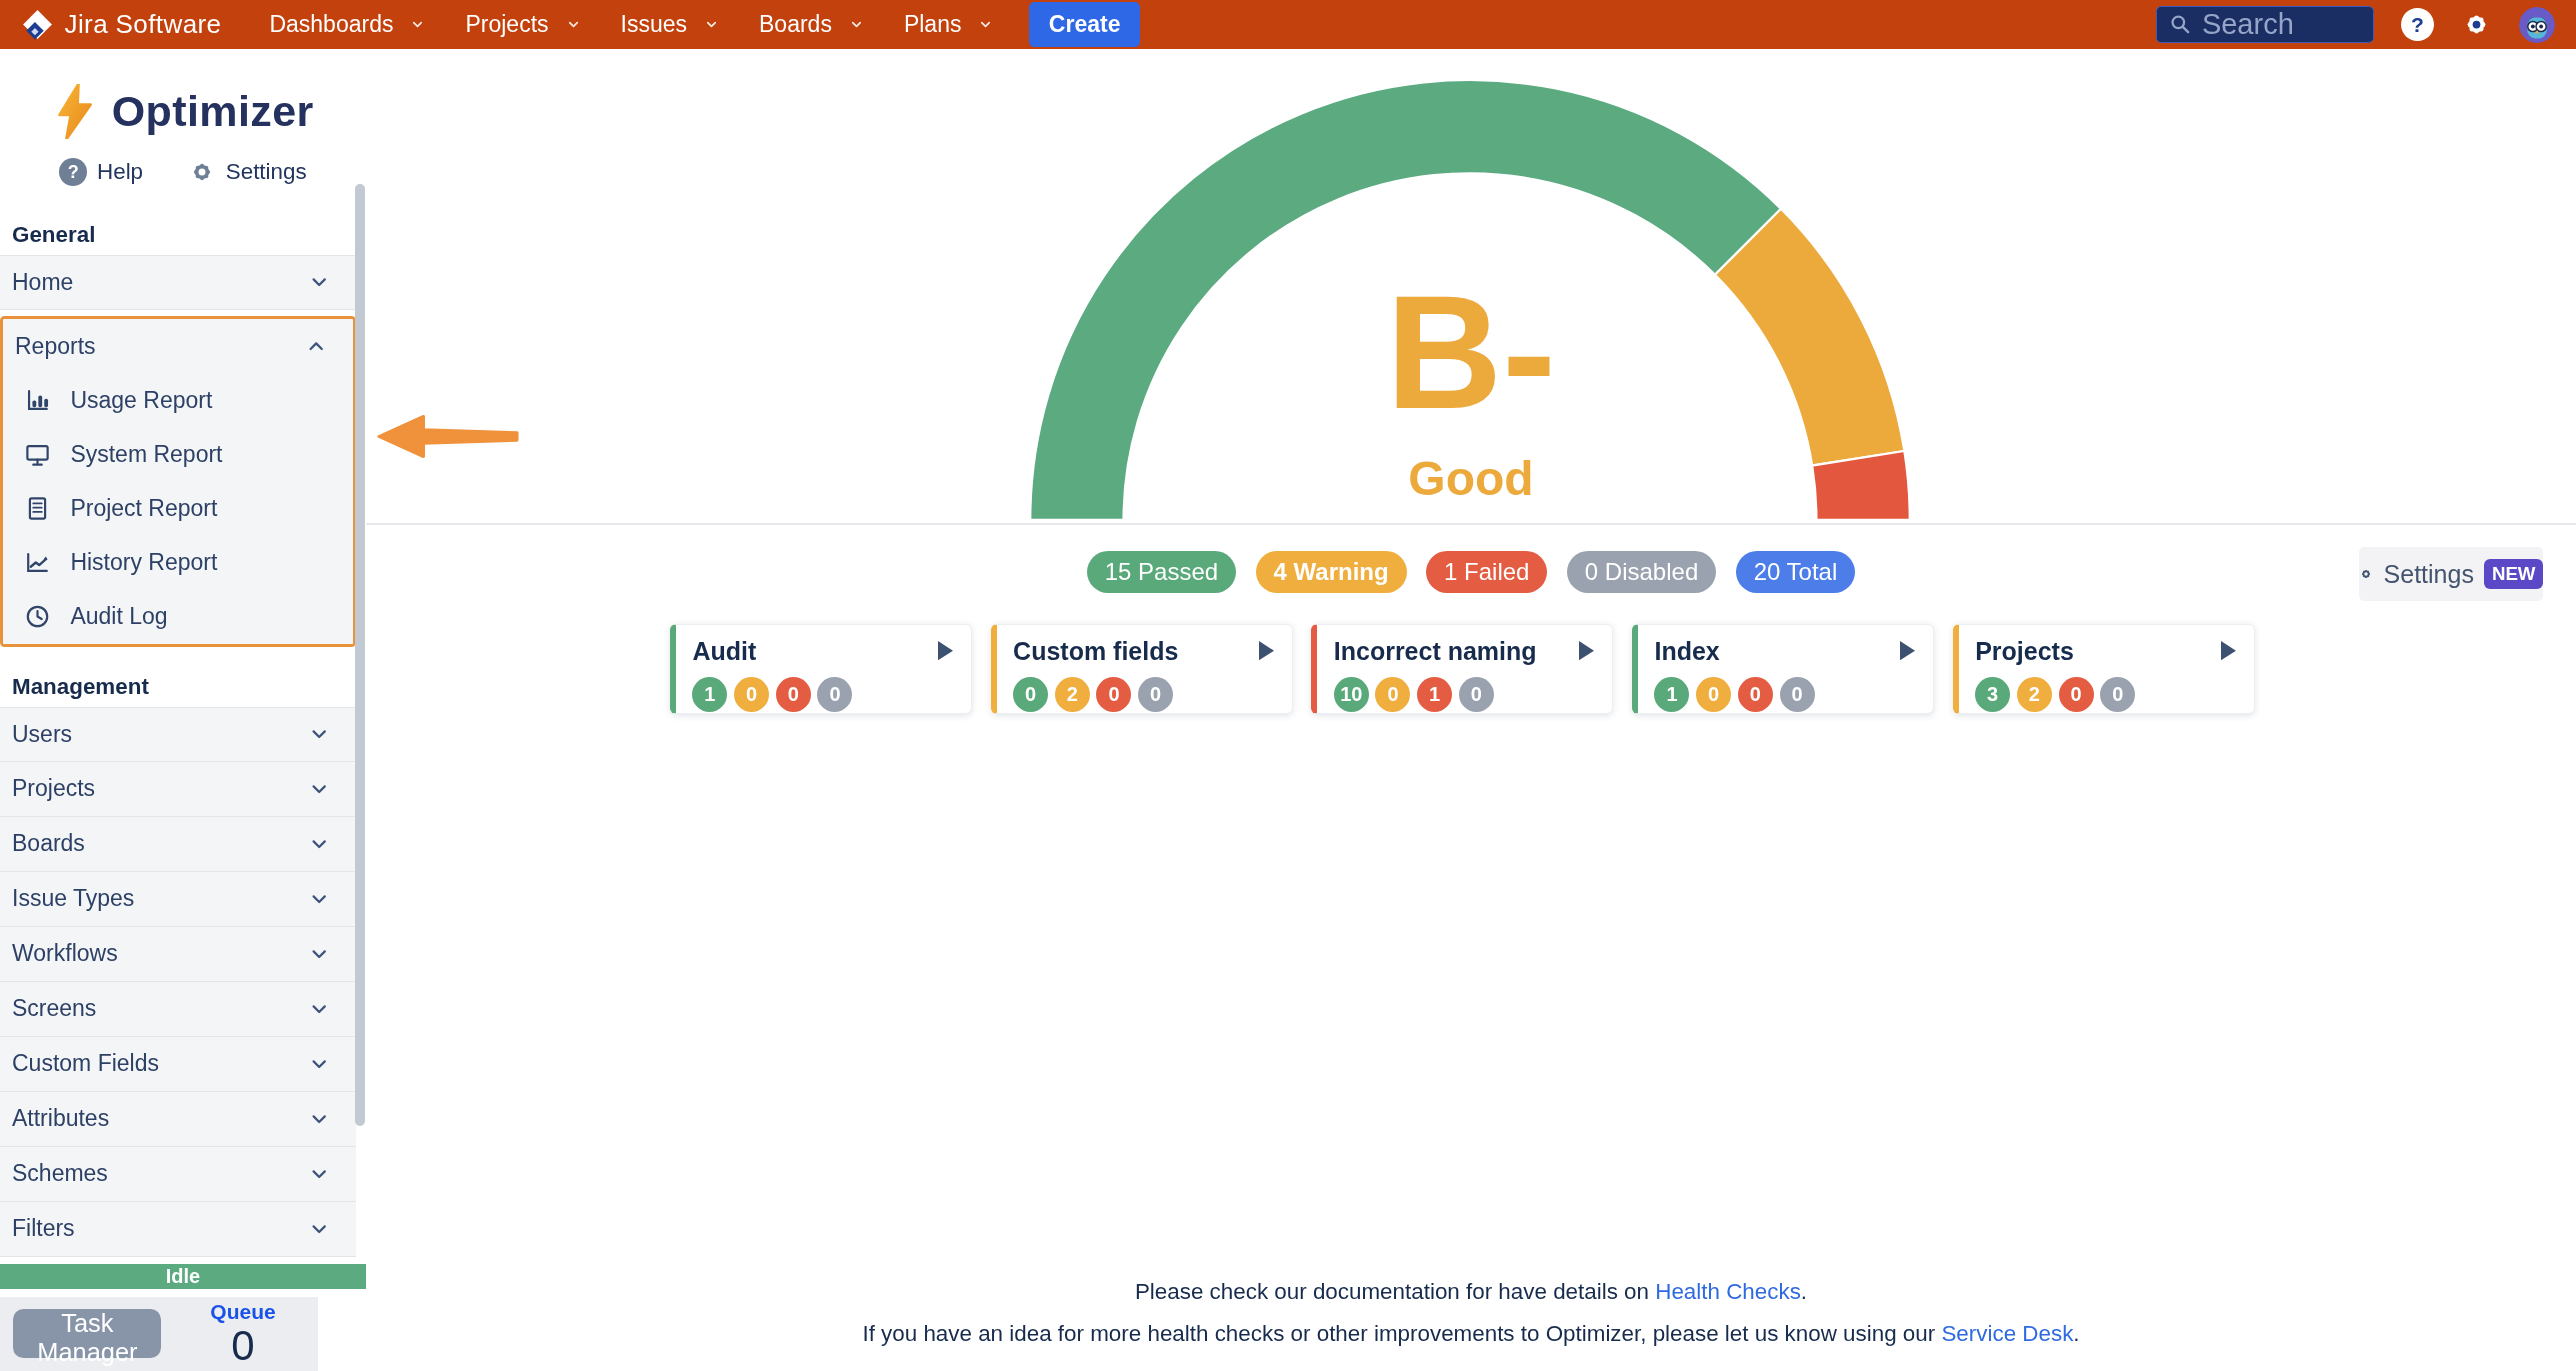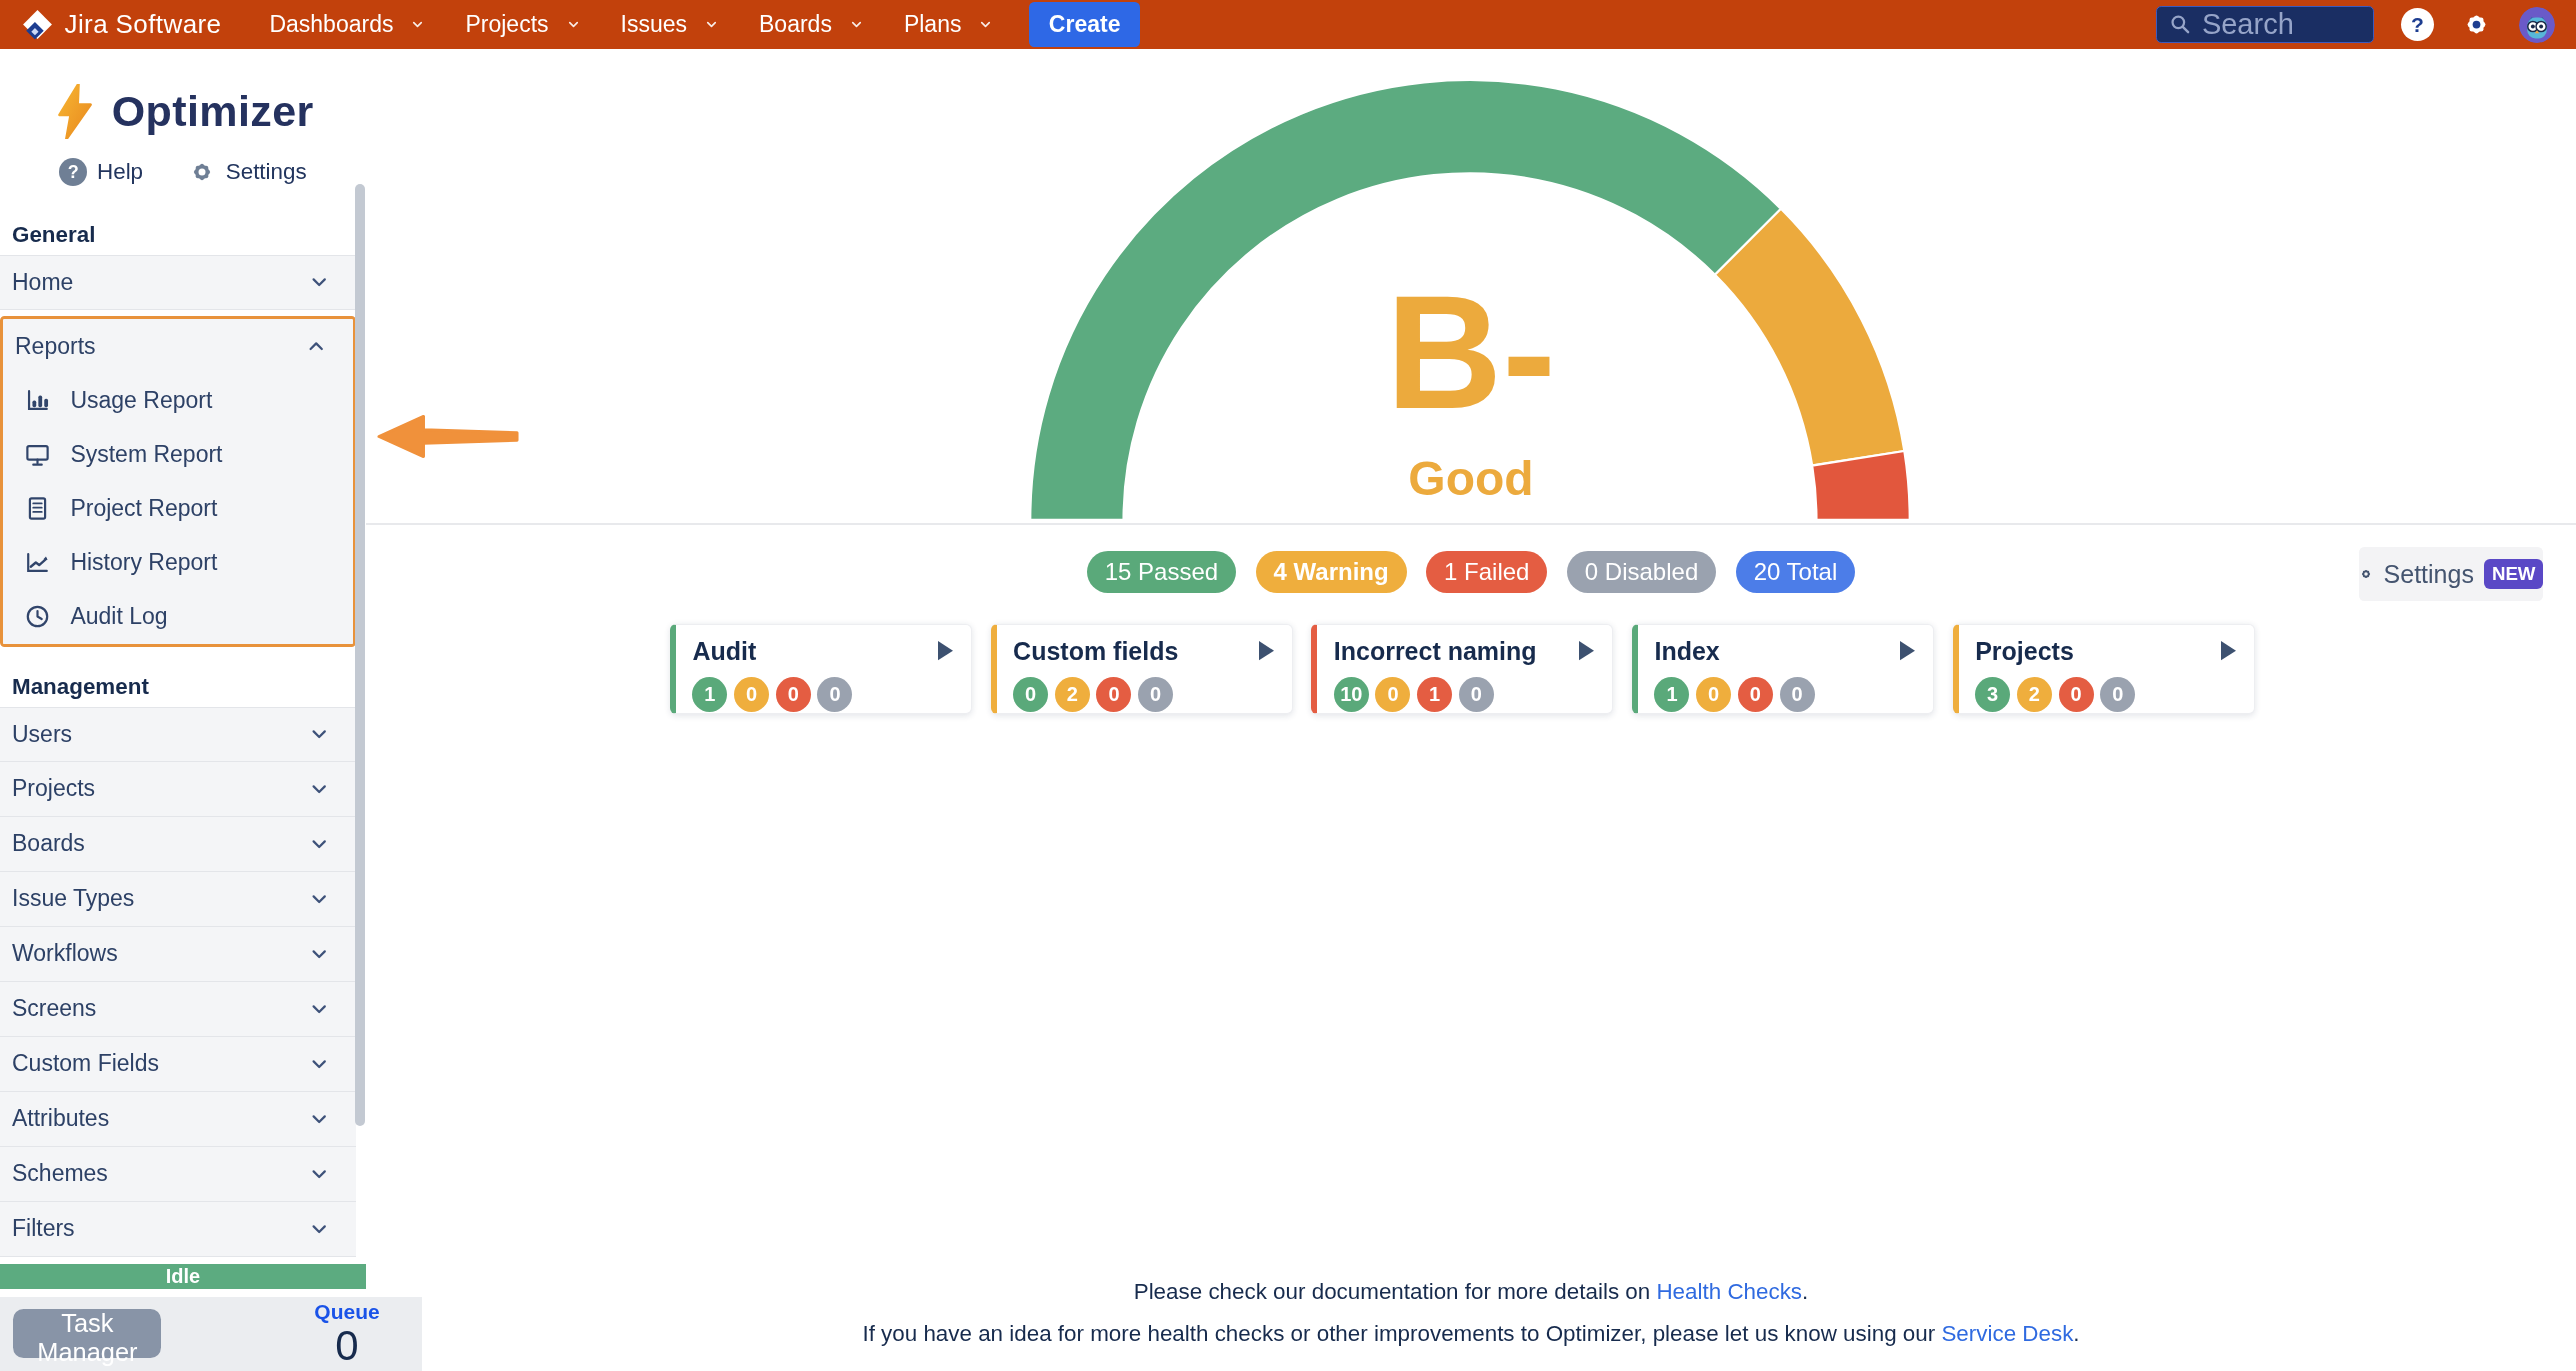--- a/index.html
+++ b/index.html
@@ -47,21 +47,21 @@
   .subrow { width:100%; height:54px; background:#f4f5f7; display:flex; align-items:center;
             gap:19.4px; padding-left:21px; font-size:23px; color:#2d4166; cursor:pointer; }
   .subrow svg { color:#31456b; flex:none; }
   .mgmt-title { margin-top:27px; }
   .mgmt-rows { margin-top:7.5px; }
   .mgmt-rows .srow:first-child { border-top:0.7px solid #e3e5e9; }
   .side-scrollthumb { position:absolute; top:135px; right:0.7px; width:10.5px; height:942px;
                       background:#c3c9d2; border-radius:6px; cursor:pointer; }
   .idle-bar { position:absolute; bottom:83px; left:0; width:366px; height:25px; background:#5cab80;
               color:#fff; font-size:20px; font-weight:700; display:flex; align-items:center; justify-content:center;margin-top:17px; }
-  .bottom-panel { position:absolute; bottom:0; left:0; width:422px; height:75px; background:#ebedf0; }
+  .bottom-panel { position:absolute; bottom:0; left:0; width:318px; height:75px; background:#ebedf0; }
   .task-btn { position:absolute; left:13.4px; top:12px; width:148px; height:49px; background:#8894a7;
               border:none; border-radius:10.5px; color:#fff; font-size:25.4px; cursor:pointer; }
   .queue-wrap { position:absolute; right:30px; top:3px; width:90px; text-align:center; }
   .queue-label { color:#1a53e8; font-size:21px; font-weight:700; }
   .queue-count { color:#172b4d; font-size:42px; font-weight:500; line-height:43px; }
 
   
   .anno-arrow { position:absolute; left:377px; top:412px; z-index:60; }
 
   
@@ -452,18 +452,18 @@
           </svg>
         <div class="count-row">
           <span class="cnt c-g">3</span>
           <span class="cnt c-o">2</span>
           <span class="cnt c-r">0</span>
           <span class="cnt c-x">0</span>
         </div>
       </div>
     </div>
 
-    <div class="footer-line fl1"><span>Please check our documentation for more details on </span><a class="flink">Health Checks</a><span>.</span></div>
+    <div class="footer-line fl1"><span>Please check our documentation for have details on </span><a class="flink">Health Checks</a><span>.</span></div>
     <div class="footer-line fl2"><span>If you have an idea for more health checks or other improvements to Optimizer, please let us know using our </span><a class="flink">Service Desk</a><span>.</span></div>
   </main>
 
 </div>
 
 
 </body></html>

